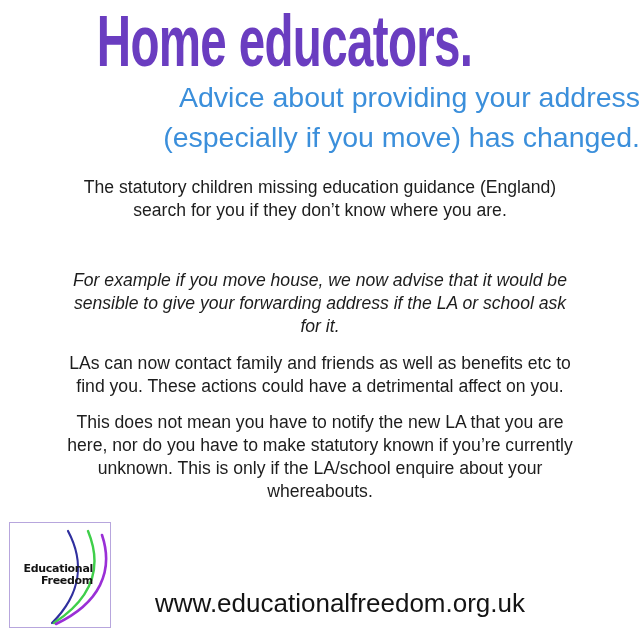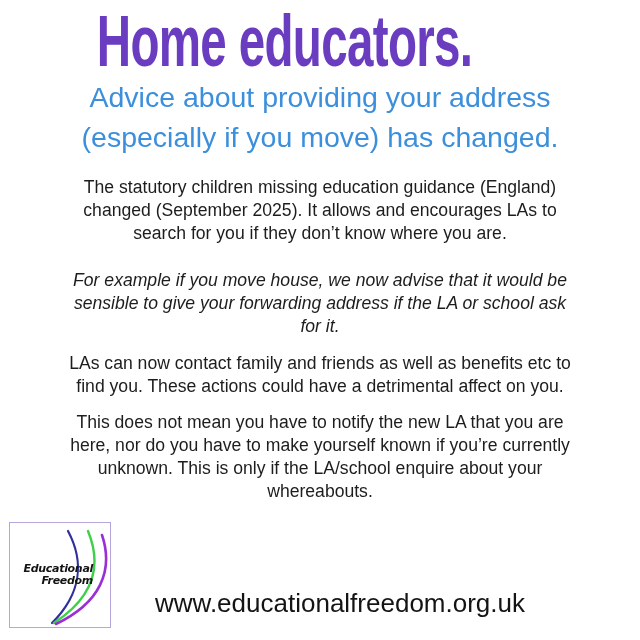--- a/index.html
+++ b/index.html
@@ -39,21 +39,21 @@
       position: absolute;
       top: 77px;
       left: 0;
       width: 640px;
       text-align: center;
       font-family: "Liberation Sans", sans-serif;
       font-size: 28.5px;
       line-height: 40px;
       color: #3b8fdb;
     }
-    .subtitle span { display: block; white-space: nowrap; }
+    .subtitle span { display: block; white-space: nowrap; text-align: right; }
     .body-text {
       position: absolute;
       left: 0;
       width: 640px;
       text-align: center;
       font-family: "Liberation Sans", sans-serif;
       font-size: 17.6px;
       line-height: 23px;
       color: #1d1d1d;
     }
@@ -74,21 +74,20 @@
       box-sizing: border-box;
     }
     .logo svg { position: absolute; left: 0; top: 0; }
     .logo-text {
       position: absolute;
       left: 3px;
       top: 40px;
       width: 80px;
       text-align: right;
       font-family: "DejaVu Sans", sans-serif;
-      font-style: italic;
       font-weight: 700;
       font-size: 11px;
       line-height: 12px;
       color: #141414;
       letter-spacing: -0.3px;
     }
     .logo-text span { display: block; white-space: nowrap; }
     .url {
       position: absolute;
       left: 0;
@@ -110,38 +109,37 @@
     <div class="title">Home educators.</div>
   </div>
 
   <div class="subtitle">
     <span>Advice about providing your address</span>
     <span>(especially if you move) has changed.</span>
   </div>
 
   <div class="body-text p1">
     <span>The statutory children missing education guidance (England)</span>
-    <span>changed (September 2025). It allows and encourages LAs to</span>
     <span>search for you if they don’t know where you are.</span>
   </div>
 
   <div class="body-text p2">
     <span>For example if you move house, we now advise that it would be</span>
     <span>sensible to give your forwarding address if the LA or school ask</span>
     <span>for it.</span>
   </div>
 
   <div class="body-text p3">
     <span>LAs can now contact family and friends as well as benefits etc to</span>
     <span>find you.  These actions could have a detrimental affect on you.</span>
   </div>
 
   <div class="body-text p4">
     <span>This does not mean you have to notify the new LA that you are</span>
-    <span>here, nor do you have to make yourself known if you’re currently</span>
+    <span>here, nor do you have to make statutory known if you’re currently</span>
     <span>unknown. This is only if the LA/school enquire about your</span>
     <span>whereabouts.</span>
   </div>
 
   <div class="logo">
     <svg width="102" height="106" viewBox="0 0 102 106">
 
       <path d="M58 8 C 74 38, 72 70, 42 100" fill="none" stroke="#2f2f9e" stroke-width="2.2" stroke-linecap="round"></path>
 
       <path d="M78 8 C 92 42, 84 74, 44 100" fill="none" stroke="#3fcf4a" stroke-width="2.4" stroke-linecap="round"></path>

